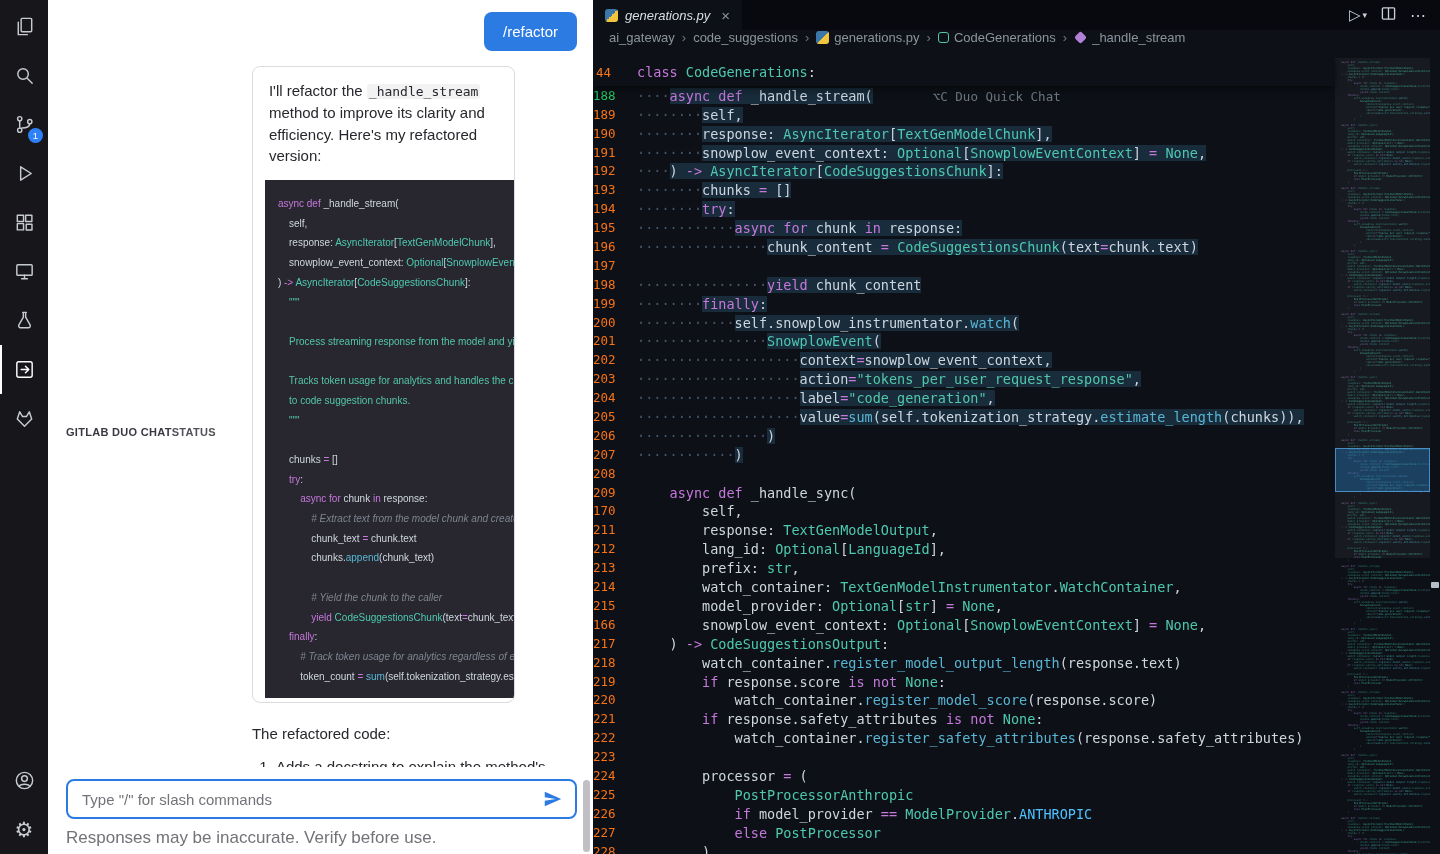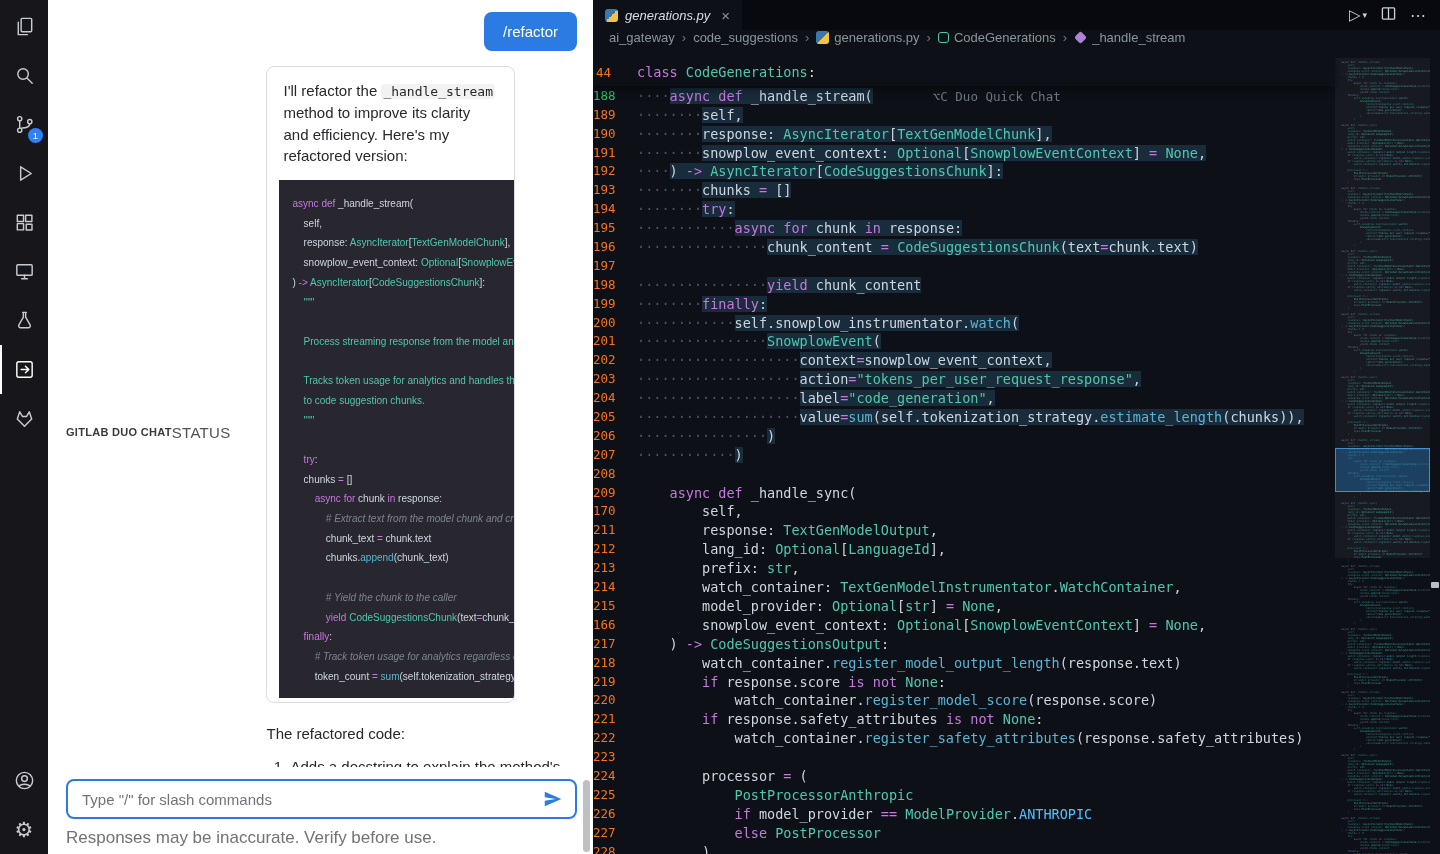--- a/index.html
+++ b/index.html
@@ -18,21 +18,21 @@
   .ab-item.active{box-shadow:inset 2px 0 0 #ffffff;color:#fff}
   .ab-item svg{width:23px;height:23px;stroke:currentColor;fill:none;stroke-width:1.5;stroke-linecap:round;stroke-linejoin:round}
   .badge{position:absolute;right:5px;bottom:6px;min-width:15px;height:15px;background:var(--badge);color:#fff;font-size:9.5px;border-radius:8px;display:flex;align-items:center;justify-content:center;padding:0 3px}
   .ab-spacer{flex:1}
   .gear-glyph{font-size:21px;line-height:1}
 
   
   .chat-panel{width:545px;background:#fff;position:relative;display:flex;flex:none}
   .chat-header{display:flex;justify-content:space-between;align-items:center;padding:10px 18px 0}
   .chat-title{font-size:11px;font-weight:700;letter-spacing:.3px;color:#3a383f}
-  .chat-status{font-size:15px;font-weight:400;letter-spacing:.3px;color:#535158}
+  .chat-status{font-size:11px;font-weight:700;letter-spacing:.3px;color:#535158}
   .chat-scroll{flex:1;overflow:hidden;padding:0 16px 0 18px;position:relative}
   .user-bubble{margin:12px 0 0 auto;width:max-content;background:var(--accent);color:#fff;padding:11px 19px;border-radius:8px;font-size:15px}
   .assistant-card{margin:15px 62px 0 0;border:1px solid #dcdcde;border-radius:8px;padding:13px 16px 4px;overflow:hidden;background:#fff}
   .intro{margin:0;font-size:15px;line-height:1.45;color:#28272d}
   .inline-code{font-family:"DejaVu Sans Mono",monospace;font-size:13px;background:#f2f2f3;border-radius:3px;padding:0 2px;color:#28272d}
   .code-block{margin:13px -16px 0 -4px;background:var(--chatcode);padding:14px 0 12px 13px;font-family:Liberation Sans, sans-serif;font-size:10px;overflow:hidden}
   .cline{height:19.7px;line-height:19.7px;white-space:pre;color:var(--pl)}
   .outro{font-size:15px;color:#28272d;margin:22px 0 0}
   .chat-list{margin:14px 0 0;padding-left:24px;font-size:15px;color:#28272d}
   .chat-list li{margin-bottom:8px;line-height:1.4}
@@ -185,22 +185,22 @@
           <div class="cline"><span class="s-pl">    snowplow_event_context: </span><span class="s-ty">Optional</span><span class="s-pl">[</span><span class="s-ty">SnowplowEventContext</span></div>
           <div class="cline"><span class="s-pl">) </span><span class="s-op">-&gt;</span><span class="s-pl"> </span><span class="s-ty">AsyncIterator</span><span class="s-pl">[</span><span class="s-ty">CodeSuggestionsChunk</span><span class="s-pl">]:</span></div>
           <div class="cline"><span class="s-st">    """</span></div>
           <div class="cline">&nbsp;</div>
           <div class="cline"><span class="s-st">    Process streaming response from the model and yield code suggestion chunks.</span></div>
           <div class="cline">&nbsp;</div>
           <div class="cline"><span class="s-st">    Tracks token usage for analytics and handles the conversion of model chunks</span></div>
           <div class="cline"><span class="s-st">    to code suggestion chunks.</span></div>
           <div class="cline"><span class="s-st">    """</span></div>
           <div class="cline">&nbsp;</div>
+          <div class="cline"><span class="s-pl">    chunks </span><span class="s-op">=</span><span class="s-pl"> []</span></div>
           <div class="cline"><span class="s-pl">    </span><span class="s-kw">try</span><span class="s-pl">:</span></div>
-          <div class="cline"><span class="s-pl">    chunks </span><span class="s-op">=</span><span class="s-pl"> []</span></div>
           <div class="cline"><span class="s-pl">        </span><span class="s-kw">async</span><span class="s-pl"> </span><span class="s-kw">for</span><span class="s-pl"> chunk </span><span class="s-kw">in</span><span class="s-pl"> response:</span></div>
           <div class="cline"><span class="s-cm">            # Extract text from the model chunk and create a suggestion</span></div>
           <div class="cline"><span class="s-pl">            chunk_text </span><span class="s-op">=</span><span class="s-pl"> chunk.text</span></div>
           <div class="cline"><span class="s-pl">            chunks.</span><span class="s-fn">append</span><span class="s-pl">(chunk_text)</span></div>
           <div class="cline">&nbsp;</div>
           <div class="cline"><span class="s-cm">            # Yield the chunk to the caller</span></div>
           <div class="cline"><span class="s-pl">            </span><span class="s-kw">yield</span><span class="s-pl"> </span><span class="s-ty">CodeSuggestionsChunk</span><span class="s-pl">(text</span><span class="s-op">=</span><span class="s-pl">chunk_text)</span></div>
           <div class="cline"><span class="s-pl">    </span><span class="s-kw">finally</span><span class="s-pl">:</span></div>
           <div class="cline"><span class="s-cm">        # Track token usage for analytics regardless of errors</span></div>
           <div class="cline"><span class="s-pl">        token_count </span><span class="s-op">=</span><span class="s-pl"> </span><span class="s-fn">sum</span><span class="s-pl">(self.tokenization_strategy.estimate_length(chunks))</span></div>

